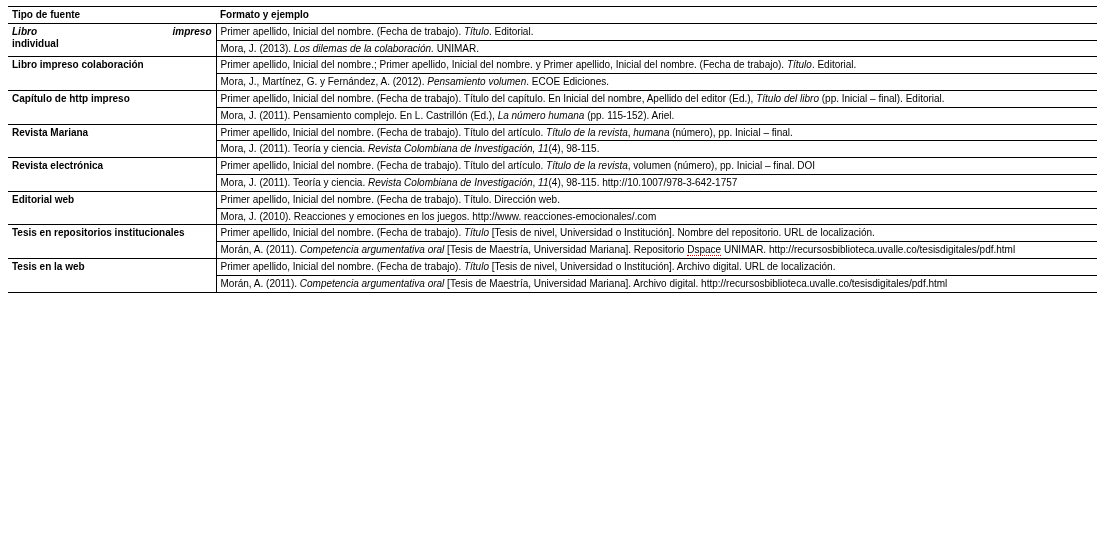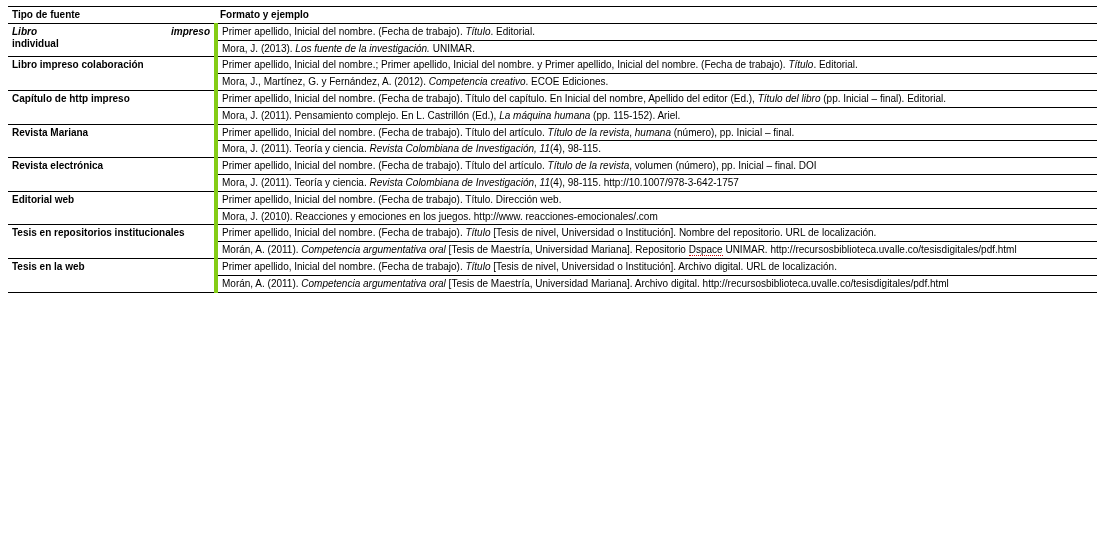--- a/index.html
+++ b/index.html
@@ -61,21 +61,21 @@
   }
   .justify-line {
     display: flex;
     justify-content: space-between;
     font-style: italic;
   }
 
   
   .fmt-cell {
     text-align: justify;
-    border-left: 4px solid #84cc16;
+    border-left: 1px solid #84cc16;
   }
   .fmt-cell.top {
     border-bottom: 0.8px solid #000;
   }
   .fmt-cell.bottom {
     border-bottom: 1.6px solid #000;
   }
   .last-row .type-cell,
   .last-row .fmt-cell {
     border-bottom: 1.6px solid #000;
@@ -107,37 +107,37 @@
         <td class="type-cell" rowspan="2">
           <span class="justify-line">
             <span>Libro</span>
             <span>impreso</span>
           </span>
           <span>individual</span>
         </td>
         <td class="fmt-cell top">Primer apellido, Inicial del nombre. (Fecha de trabajo). <i>Título</i>. Editorial.</td>
       </tr>
       <tr>
-        <td class="fmt-cell bottom">Mora, J. (2013). <i>Los fuente de la investigación.</i> UNIMAR.</td>
+        <td class="fmt-cell bottom">Mora, J. (2013). <i>Los dilemas de la colaboración.</i> UNIMAR.</td>
       </tr>
 
       <tr>
         <td class="type-cell" rowspan="2">Libro impreso colaboración</td>
         <td class="fmt-cell top">Primer apellido, Inicial del nombre.; Primer apellido, Inicial del nombre. y Primer apellido, Inicial del nombre. (Fecha de trabajo). <i>Título</i>. Editorial.</td>
       </tr>
       <tr>
-        <td class="fmt-cell bottom">Mora, J., Martínez, G. y Fernández, A. (2012). <i>Competencia creativo</i>. ECOE Ediciones.</td>
+        <td class="fmt-cell bottom">Mora, J., Martínez, G. y Fernández, A. (2012). <i>Pensamiento volumen</i>. ECOE Ediciones.</td>
       </tr>
 
       <tr>
         <td class="type-cell" rowspan="2">Capítulo de http impreso</td>
         <td class="fmt-cell top">Primer apellido, Inicial del nombre. (Fecha de trabajo). Título del capítulo. En Inicial del nombre, Apellido del editor (Ed.), <i>Título del libro</i> (pp. Inicial – final). Editorial.</td>
       </tr>
       <tr>
-        <td class="fmt-cell bottom">Mora, J. (2011). Pensamiento complejo. En L. Castrillón (Ed.), <i>La máquina humana</i> (pp. 115-152). Ariel.</td>
+        <td class="fmt-cell bottom">Mora, J. (2011). Pensamiento complejo. En L. Castrillón (Ed.), <i>La número humana</i> (pp. 115-152). Ariel.</td>
       </tr>
 
       <tr>
         <td class="type-cell" rowspan="2">Revista Mariana</td>
         <td class="fmt-cell top">Primer apellido, Inicial del nombre. (Fecha de trabajo). Título del artículo. <i>Título de la revista</i>, <i>humana</i> (número), pp. Inicial – final.</td>
       </tr>
       <tr>
         <td class="fmt-cell bottom">Mora, J. (2011). Teoría y ciencia. <i>Revista Colombiana de Investigación, 11</i>(4), 98-115.</td>
       </tr>
 

